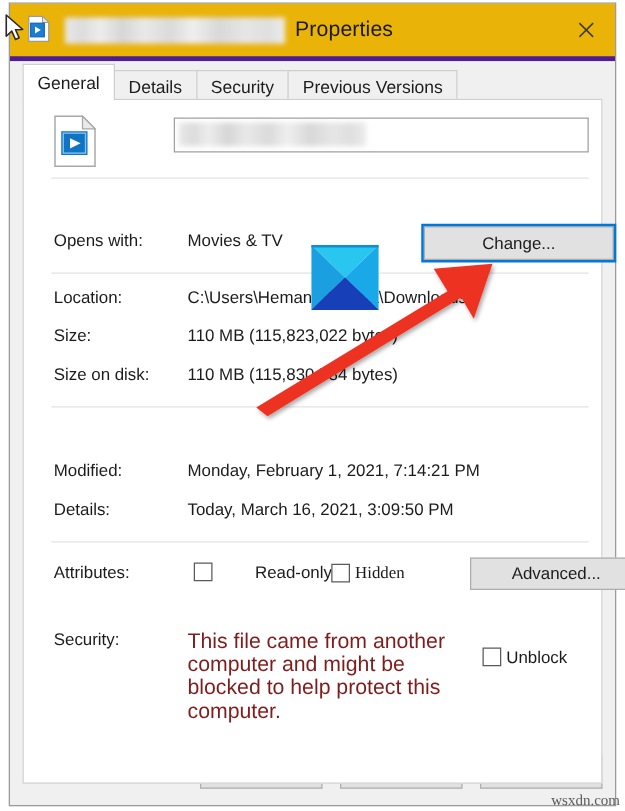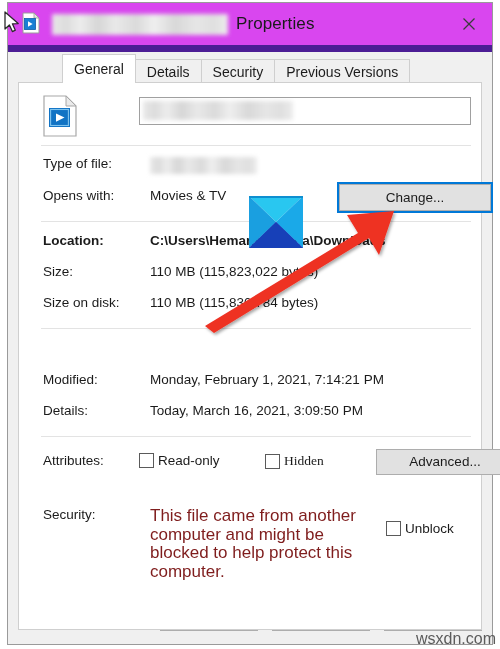--- a/index.html
+++ b/index.html
@@ -32,22 +32,22 @@
     height: 643px;
     background: #f0f0f0;
     border: 1px solid #9a9a9a;
     box-sizing: border-box;
   }
 
   
   .titlebar {
     position: relative;
     height: 42px;
-    background: #d946ef;
-    border-bottom: 7px solid #4c1d95;
+    background: #eab308;
+    border-bottom: 4px solid #4c1d95;
   }
   .title-icon {
     position: absolute;
     left: 12px;
     top: 9px;
     width: 22px;
     height: 22px;
   }
   .title-text-wrap {
     position: absolute;
@@ -120,21 +120,20 @@
     z-index: 1;
   }
   .tab.active {
     background: #ffffff;
     height: 29px;
     padding-top: 6px;
     padding-bottom: 7px;
     border-color: #cfcfcf;
     z-index: 3;
     font-size: 14px;
-    margin-left: 44px;
   }
 
   
   .tabpage {
     position: relative;
     margin: 0 10px;
     height: 548px;
     background: #ffffff;
     border: 1px solid #cfcfcf;
     box-sizing: border-box;
@@ -323,24 +322,24 @@
     top: 0;
     width: 500px;
     height: 649px;
     z-index: 45;
     pointer-events: none;
   }
   .watermark {
     position: absolute;
     right: 4px;
     bottom: 1px;
-    font-size: 16px;
+    font-size: 12px;
     color: #5b5b5b;
     z-index: 60;
-    font-family: Liberation Sans, sans-serif;
+    font-family: Liberation Serif, serif;
   }
 </style>
 </head>
 <body>
 
 <div id="root">
 
   <div class="dialog">
 
     <div class="titlebar">
@@ -392,36 +391,32 @@
               <path d="M13 18.5 L21.5 22.6 L13 26.7 Z" fill="#ffffff"></path>
             </svg>
           </span>
           <div class="filename-field">
             <span class="redacted filename-redacted">&nbsp;</span>
           </div>
         </div>
 
         <div class="sep" style="top:62px;"></div>
 
-        <div class="row" style="top:73px;">
-          <span class="lbl">Type of file:</span>
-          <span class="redacted val-redacted">&nbsp;</span>
-        </div>
 
         <div class="row" style="top:105px;">
           <span class="lbl">Opens with:</span>
           <span class="val">Movies &amp; TV</span>
           <div class="btn change-btn">
             <span>Change...</span>
           </div>
         </div>
 
         <div class="sep" style="top:138px;"></div>
 
-        <div class="row" style="top:150px;font-weight:bold;">
+        <div class="row" style="top:150px;">
           <span class="lbl">Location:</span>
           <span class="val">C:\Users\Hemant Saxena\Downloads</span>
         </div>
 
         <div class="row" style="top:181px;">
           <span class="lbl">Size:</span>
           <span class="val">110 MB (115,823,022 bytes)</span>
         </div>
 
         <div class="row" style="top:212px;">
@@ -439,21 +434,21 @@
 
         <div class="row" style="top:320px;">
           <span class="lbl">Details:</span>
           <span class="val">Today, March 16, 2021, 3:09:50 PM</span>
         </div>
 
         <div class="sep" style="top:353px;"></div>
 
         <div class="row" style="top:370px;">
           <span class="lbl">Attributes:</span>
-          <div class="cb-wrap" style="left:120px; top:0;">
+          <div class="cb-wrap" style="left:136px; top:0;gap:30px;">
             <span class="cb-box"></span>
             <span>Read-only</span>
           </div>
           <div class="cb-wrap" style="left:246px; top:0;font-family:Liberation Serif, serif;">
             <span class="cb-box"></span>
             <span>Hidden</span>
           </div>
           <div class="btn advanced-btn">
             <span>Advanced...</span>
           </div>

